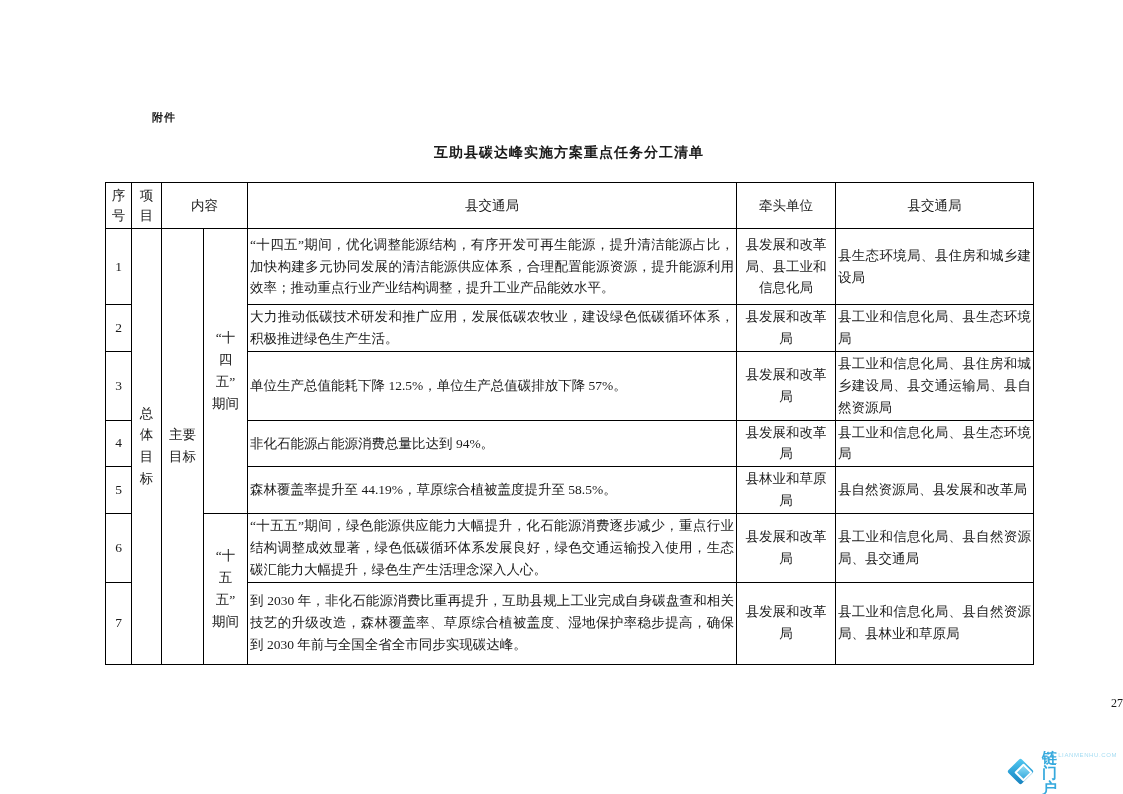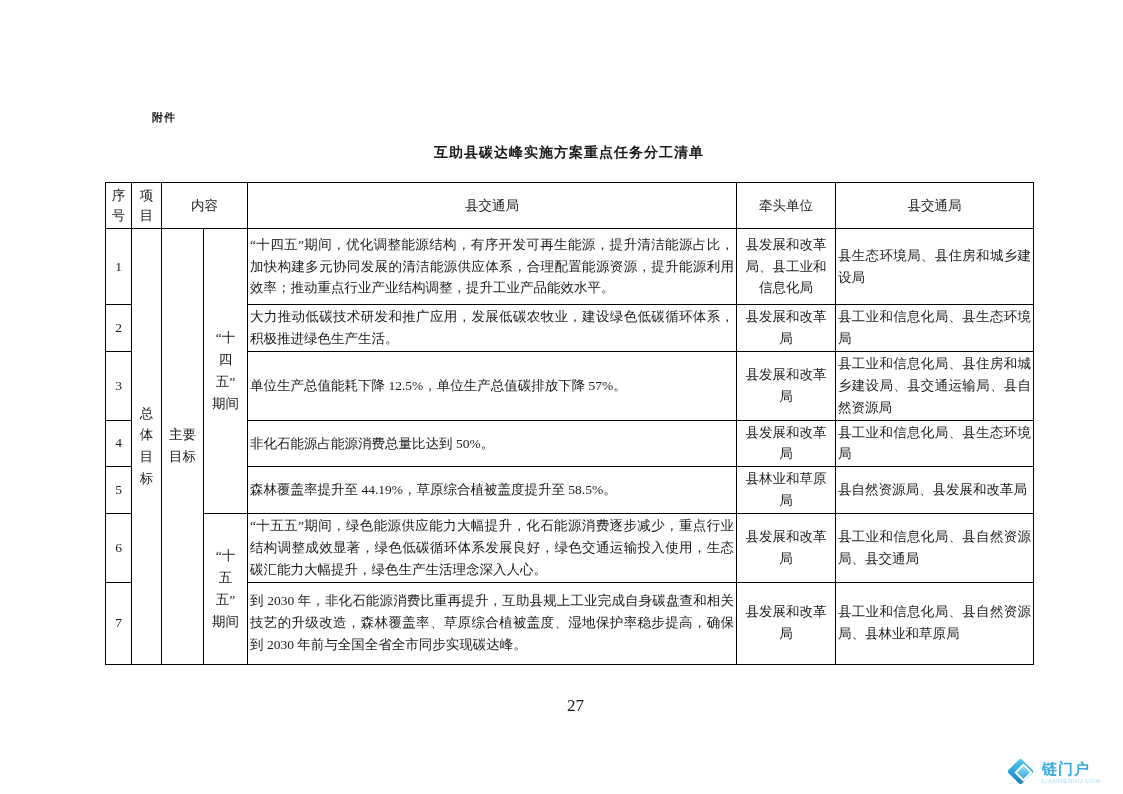--- a/index.html
+++ b/index.html
@@ -32,41 +32,41 @@
   tr.r4{height:44px;} tr.r5{height:42px;} tr.r6{height:65px;}
   tr.r7{height:82px;}
   .c{text-align:center;}
   .pre{white-space:pre-line;line-height:1.45;}
   td.seq{text-align:center;font-size:14.5px;}
   td.task{text-align:justify;padding:3px 9px;line-height:1.62;}
   td.lead{text-align:center;padding:3px 5px;line-height:1.62;margin-top:33px;}
   td.resp{text-align:justify;padding:3px 9px;line-height:1.62;}
   td.vcell{text-align:center;line-height:1.62;}
   .page-number{
-    position:absolute;left:0;right:0;top:696px;text-align:center;
-    font-size:17px;
+    position:absolute;left:0;right:0;top:696px;text-align:right;
+    font-size:12px;
     padding-left:28px;
   }
   
   .watermark{
     position:absolute;right:6px;bottom:3px;width:110px;height:38px;
     display:flex;align-items:center;gap:5px;
   }
   .wm-icon{position:relative;width:30px;height:34px;flex:0 0 auto;}
   .wm-d1{
     position:absolute;left:4px;top:7px;width:19px;height:19px;
     background:linear-gradient(135deg,#56cbf2 0%,#2b9fd6 55%,#1781bd 100%);
     transform:rotate(45deg);border-radius:2px;
   }
   .wm-d2{
     position:absolute;left:10px;top:11px;width:9px;height:9px;
     border:2px solid #ffffff;transform:rotate(45deg);border-radius:1px;
     background:linear-gradient(135deg,#8eddf6,#35a9dd);
   }
-  .wm-text{display:flex;flex-direction:column;line-height:1;}
+  .wm-text{display:flex;flex-direction:row;line-height:1;}
   .wm-brand{
     font-family:"Liberation Sans","DejaVu Sans",sans-serif;
     font-size:15px;font-weight:bold;color:#35a9dd;letter-spacing:1px;
   }
   .wm-tagline{
     font-family:"Liberation Sans","DejaVu Sans",sans-serif;
     font-size:6px;color:#a5dcf2;letter-spacing:0.6px;margin-top:2px;
   }
 </style>
 </head>
@@ -124,21 +124,21 @@
 
   <tr class="r3">
     <td class="seq">3</td>
     <td class="task">单位生产总值能耗下降 12.5%，单位生产总值碳排放下降 57%。</td>
     <td class="lead">县发展和改革局</td>
     <td class="resp">县工业和信息化局、县住房和城乡建设局、县交通运输局、县自然资源局</td>
   </tr>
 
   <tr class="r4">
     <td class="seq">4</td>
-    <td class="task">非化石能源占能源消费总量比达到 50%。</td>
+    <td class="task">非化石能源占能源消费总量比达到 94%。</td>
     <td class="lead">县发展和改革局</td>
     <td class="resp">县工业和信息化局、县生态环境局</td>
   </tr>
 
   <tr class="r5">
     <td class="seq">5</td>
     <td class="task">森林覆盖率提升至 44.19%，草原综合植被盖度提升至 58.5%。</td>
     <td class="lead">县林业和草原局</td>
     <td class="resp">县自然资源局、县发展和改革局</td>
   </tr>

